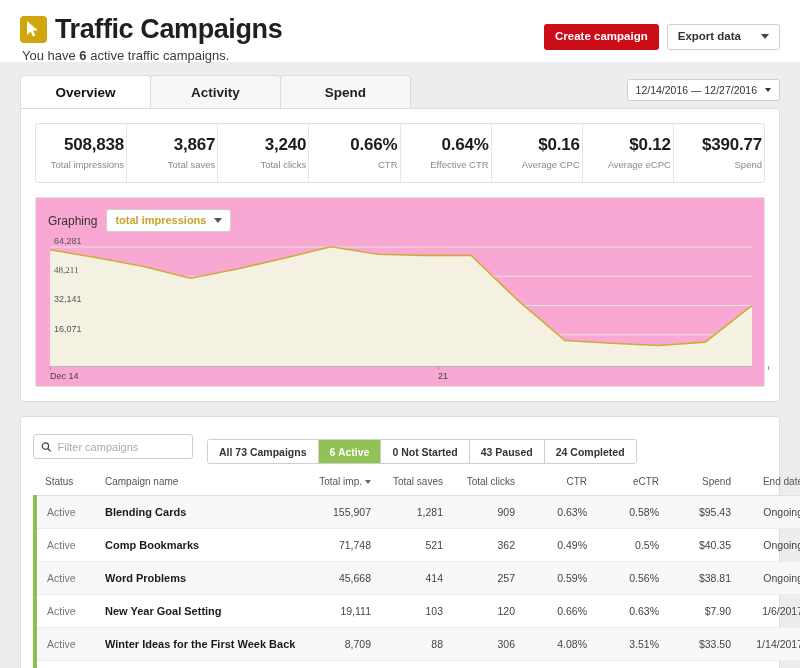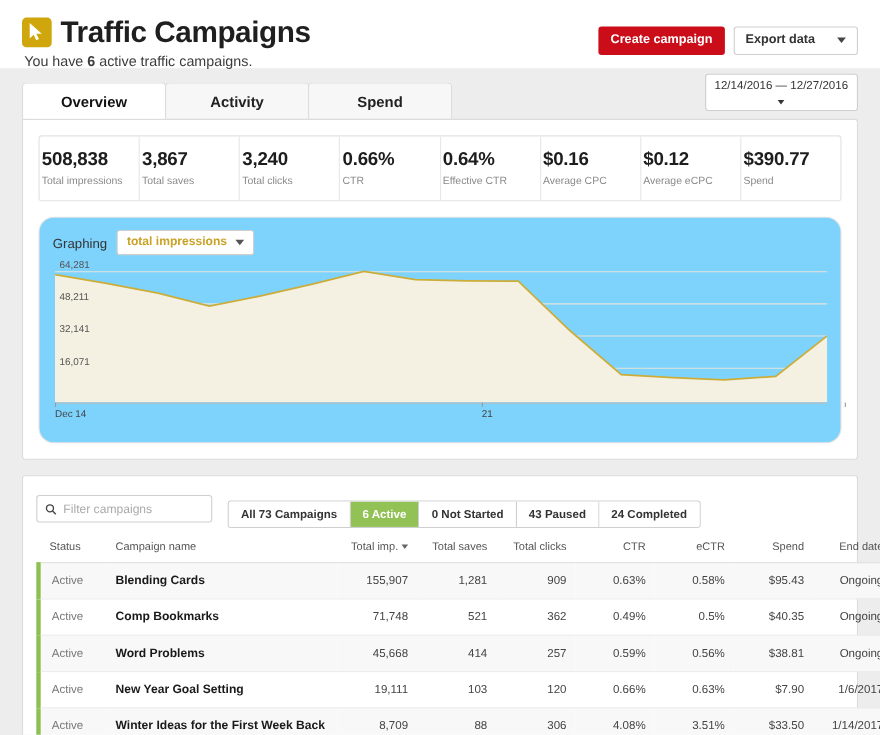--- a/index.html
+++ b/index.html
@@ -116,21 +116,20 @@
     right: 0; bottom: 7px;
     background: #fff;
     border: 1px solid #cfcfcf;
     border-radius: 3px;
     font-size: 10.5px;
     color: #333;
     padding: 5px 8px;
     display: flex; align-items: center; gap: 8px;
     cursor: pointer;
     line-height: 1;
-    flex-direction: column;
   }
   .daterange .caret { border-top-color: #333; border-left-width: 3.5px; border-right-width: 3.5px; border-top-width: 4.5px;}
 
   .panel {
     background: #fff;
     border: 1px solid #dcdcdc;
     border-radius: 0 3px 3px 3px;
     padding: 14px;
     position: relative;
     z-index: 1;
@@ -138,21 +137,21 @@
 
   
   .stats {
     display: flex;
     border: 1px solid #e2e2e2;
     border-radius: 3px;
     overflow: hidden;
   }
   .stat {
     flex: 1 1 0;
-    text-align: left;
+    text-align: right;
     padding: 11px 2px 12px 2px;
     border-right: 1px solid #e7e7e7;
   }
   .stat:last-child { border-right: none; }
   .stat-value {
     font-size: 17px;
     font-weight: bold;
     color: #1d1d1d;
     letter-spacing: -0.2px;
     line-height: 20px;
@@ -161,23 +160,23 @@
     font-size: 9.5px;
     color: #8a8a8a;
     margin-top: 4px;
     line-height: 11px;
   }
 
   
   .graph-card {
     margin-top: 14px;
     border: 1px solid #e2e2e2;
-    border-radius: 14px;
-    background: #7dd3fc;
-    padding: 11px 12px 16px 12px;
+    border-radius: 2px;
+    background: #f9a8d4;
+    padding: 11px 12px 0 12px;
   }
   .graph-controls {
     display: flex; align-items: center; gap: 9px;
     font-size: 12px; color: #333;
     margin-bottom: 9px;
   }
   .metric-select {
     background: #fff;
     border: 1px solid #cfcfcf;
     border-radius: 3px;
@@ -412,21 +411,21 @@
       <div class="chart-area">
         <svg class="chart-svg" id="chart-svg" viewBox="0 0 720 125" preserveAspectRatio="none">
             <line x1="0" x2="720" y1="6" y2="6" stroke="#e6e4da" stroke-width="1" vector-effect="non-scaling-stroke"></line>
             <line x1="0" x2="720" y1="35.24954496663088" y2="35.24954496663088" stroke="#e6e4da" stroke-width="1" vector-effect="non-scaling-stroke"></line>
             <line x1="0" x2="720" y1="64.49908993326177" y2="64.49908993326177" stroke="#e6e4da" stroke-width="1" vector-effect="non-scaling-stroke"></line>
             <line x1="0" x2="720" y1="93.74863489989266" y2="93.74863489989266" stroke="#e6e4da" stroke-width="1" vector-effect="non-scaling-stroke"></line>
             <path d="M0.00 8.70 L48.00 16.70 L96.00 25.44 L144.00 37.27 L192.00 27.99 L240.00 17.25 L288.00 5.78 L336.00 13.25 L384.00 14.34 L432.00 14.52 L480.00 59.48 L528.00 99.52 L576.00 102.25 L624.00 104.43 L672.00 101.16 L720.00 64.39 L720 125 L0 125 Z" fill="#f4f1e2"></path>
             <path d="M0.00 8.70 L48.00 16.70 L96.00 25.44 L144.00 37.27 L192.00 27.99 L240.00 17.25 L288.00 5.78 L336.00 13.25 L384.00 14.34 L432.00 14.52 L480.00 59.48 L528.00 99.52 L576.00 102.25 L624.00 104.43 L672.00 101.16 L720.00 64.39" fill="none" stroke="#ccad3a" stroke-width="1.6" vector-effect="non-scaling-stroke"></path>
           </svg>
         <div class="ylabel" id="yl0" style="top: -5px;">64,281</div>
-        <div class="ylabel" id="yl1" style="top: 24.2495px;">48,211</div>
+        <div class="ylabel" id="yl1" style="top: 24.2495px; font-family: Liberation Serif, serif;">48,211</div>
         <div class="ylabel" id="yl2" style="top: 53.4991px;">32,141</div>
         <div class="ylabel" id="yl3" style="top: 82.7486px;">16,071</div>
         <div class="xaxis">
           <div class="xtick" style="left:0px;">Dec 14</div>
           <div class="xtick" style="left:388px;">21</div>
           <div class="xtick" style="left:718px;"></div>
         </div>
       </div>
     </div>
   </div>

